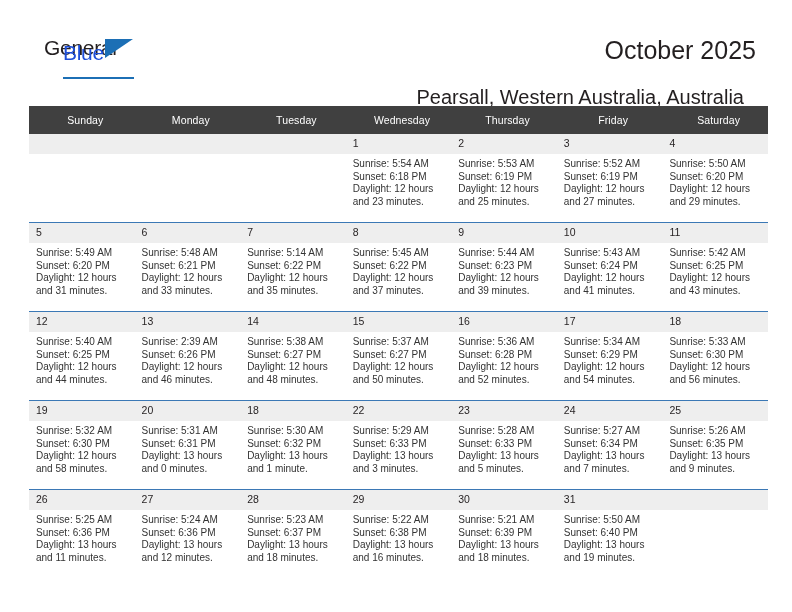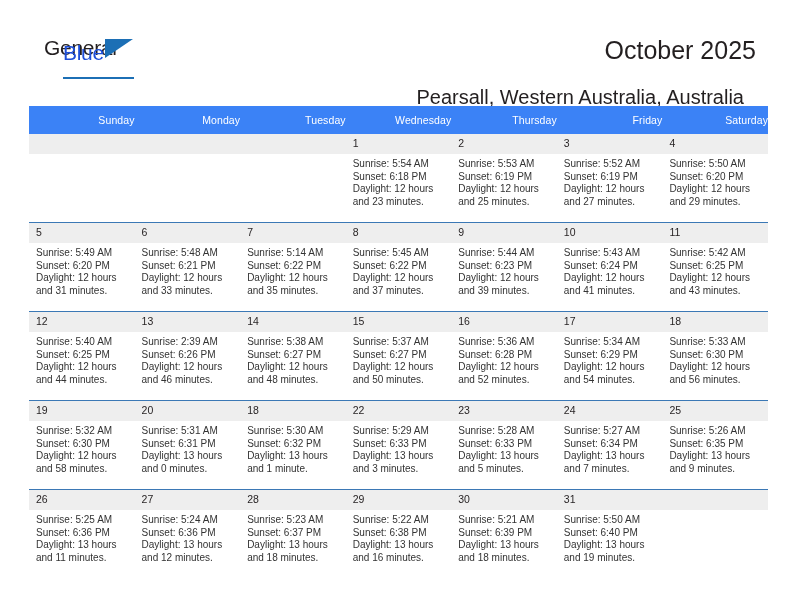--- a/index.html
+++ b/index.html
@@ -91,25 +91,25 @@
   
   .cal {
     position: absolute;
     left: 29px;
     top: 106px;
     width: 739px;
     border-collapse: collapse;
     table-layout: fixed;
   }
   .cal th {
-    background: #3b82f6;
+    background: #404040;
     color: #ffffff;
     font-size: 10.5px;
     font-weight: normal;
-    text-align: right;
+    text-align: center;
     padding: 5px 0 5px 7px;
     height: 18px;
     vertical-align: middle;
     letter-spacing: 0.1px;
   }
   .cal td {
     vertical-align: top;
     padding: 0;
     border-top: 1.5px solid #3b78b5;
     height: 88px;

